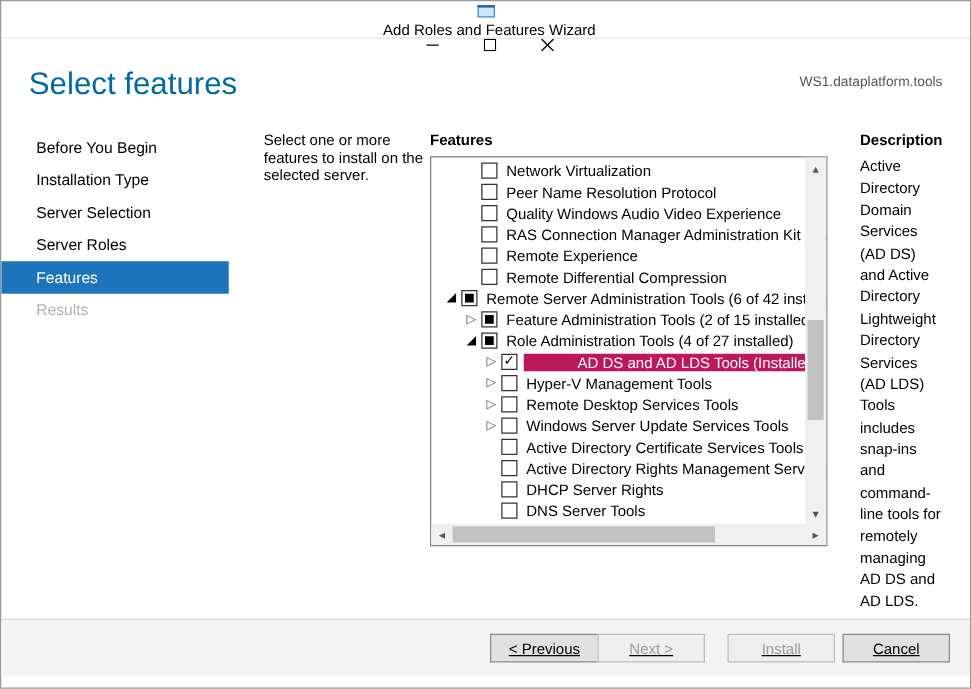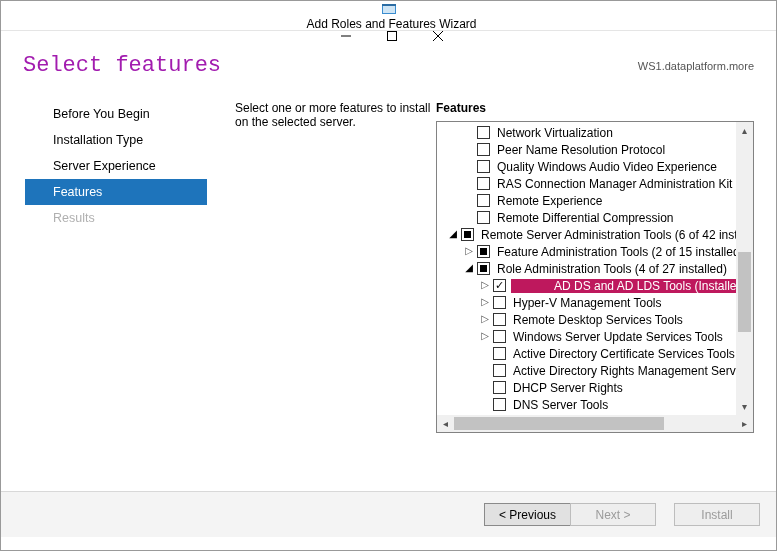--- a/index.html
+++ b/index.html
@@ -35,38 +35,36 @@
     font-size: 14px; color: #000;
   }
   
   .header {
     display: flex;
     justify-content: space-between;
     align-items: flex-start;
     padding: 22px 22px 8px 22px;
   }
   .page-title {
-    color: #a21caf;
-    font-size: 22px;
+    color: #0369a1;
+    font-size: 25px;
     font-weight: 300;
-    font-family: Liberation Mono, monospace;
   }
   .dest {
     text-align: right;
     font-size: 11px;
     color: #555;
     line-height: 1.35;
     padding-top: 6px;
   }
   
   .main {
     display: flex;
     padding: 0 0 0 0;
     height: 405px;
-    margin-left: 24px;
   }
   .nav {
     width: 182px;
     padding: 15px 0 0 0;
   }
   .nav-item {
     padding: 6px 10px 6px 28px;
     font-size: 12.5px;
     color: #000;
     cursor: pointer;
@@ -158,20 +156,21 @@
   
   .footer {
     height: 46px;
     border-top: 1px solid #d8d8d8;
     background: #f4f4f4;
     display: flex;
     justify-content: flex-end;
     align-items: center;
     padding-right: 16px;
     gap: 6px;
+    text-decoration: underline;
   }
   .btn-pair { display: flex; margin-right: 12px; }
   .btn {
     min-width: 86px; height: 23px;
     border: 1px solid #8a8a8a;
     background: #e1e1e1;
     font-size: 12px;
     display: flex; align-items: center; justify-content: center;
     cursor: pointer;
     padding: 0 8px;
@@ -207,29 +206,30 @@
           <line x1="0" y1="0" x2="10" y2="10" stroke="#000" stroke-width="1"></line>
           <line x1="10" y1="0" x2="0" y2="10" stroke="#000" stroke-width="1"></line>
         </svg>
     </div>
   </div>
 </div>
 
 <div class="header">
   <div class="page-title">Select features</div>
   <div class="dest">
-    <div>WS1.dataplatform.more</div>
+    <div>WS1.dataplatform.tools</div>
   </div>
 </div>
 
 <div class="main">
   <div class="nav" id="nav">
       <div class="nav-item">Before You Begin</div>
       <div class="nav-item">Installation Type</div>
-      <div class="nav-item">Server Experience</div>
+      <div class="nav-item">Server Selection</div>
+      <div class="nav-item">Server Roles</div>
       <div class="nav-item selected">Features</div>
       <div class="nav-item disabled">Results</div>
     </div>
   <div class="content">
     <div class="intro">Select one or more features to install on the selected server.</div>
     <div class="cols">
       <div class="col-features">
         <div class="section-label">Features</div>
         <div class="tree-wrap">
           <div class="tree" id="tree">
@@ -343,23 +343,28 @@
           </div>
           <div class="hscroll">
             <div class="arrow">◂</div>
             <div class="track">
                 <div class="thumb"></div>
               </div>
             <div class="arrow">▸</div>
           </div>
         </div>
       </div>
+      <div class="col-desc">
+        <div class="section-label">Description</div>
+        <div class="desc-text">Active Directory Domain Services (AD DS) and Active Directory Lightweight Directory Services (AD LDS) Tools includes snap-ins and command-line tools for remotely managing AD DS and AD LDS.</div>
+      </div>
     </div>
   </div>
 </div>
 
 <div class="footer">
   <div class="btn-pair">
     <div class="btn">&lt; Previous</div>
     <div class="btn disabled">Next &gt;</div>
   </div>
   <div class="btn disabled">Install</div>
+  <div class="btn">Cancel</div>
 </div>
 
 </body></html>

